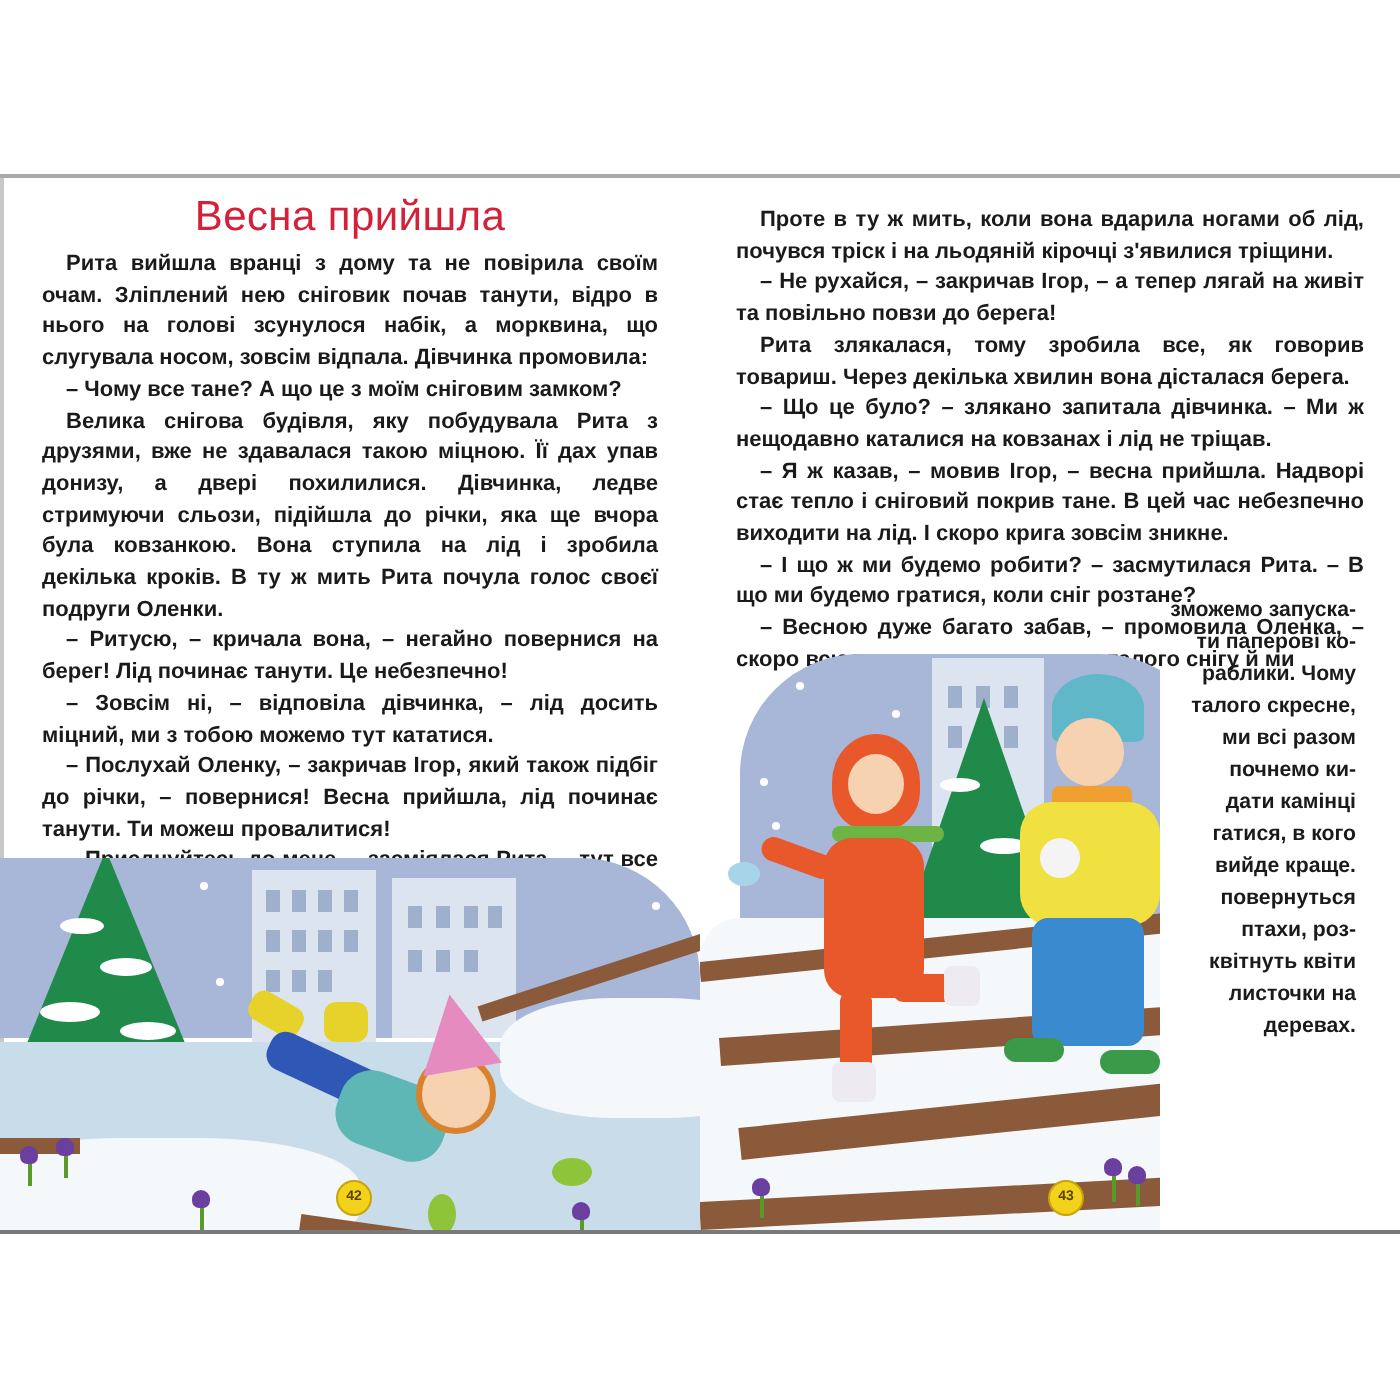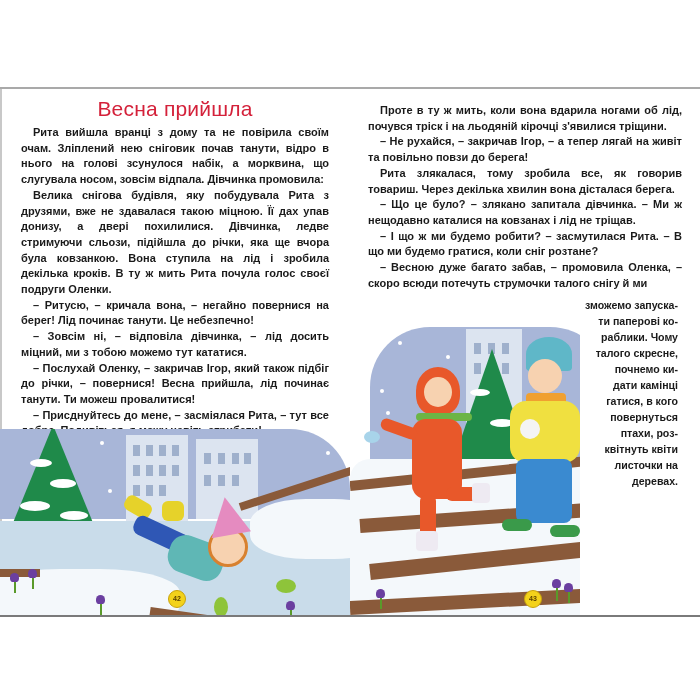--- a/index.html
+++ b/index.html
@@ -41,20 +41,21 @@
 </style>
 </head>
 <body>
 
 <div class="spread">
 
   <div class="page page-left">
     <div class="title">Весна прийшла</div>
     <div class="text left-text">
       <p>Рита вийшла вранці з дому та не повірила своїм очам. Зліплений нею сніговик почав танути, відро в нього на голові зсунулося набік, а морквина, що слугувала носом, зовсім відпала. Дівчинка промовила:</p>
+      <p>– Чому все тане? А що це з моїм сніговим замком?</p>
       <p>Велика снігова будівля, яку побудувала Рита з друзями, вже не здавалася такою міцною. Її дах упав донизу, а двері похилилися. Дівчинка, ледве стримуючи сльози, підійшла до річки, яка ще вчора була ковзанкою. Вона ступила на лід і зробила декілька кроків. В ту ж мить Рита почула голос своєї подруги Оленки.</p>
       <p>– Ритусю, – кричала вона, – негайно повернися на берег! Лід починає танути. Це небезпечно!</p>
       <p>– Зовсім ні, – відповіла дівчинка, – лід досить міцний, ми з тобою можемо тут кататися.</p>
       <p>– Послухай Оленку, – закричав Ігор, який також підбіг до річки, – повернися! Весна прийшла, лід починає танути. Ти можеш провалитися!</p>
       <p>– Присднуйтесь до мене, – засміялася Рита, – тут все добре. Подивіться, я можу навіть стрибати!</p>
     </div>
 
     <div class="scene scene-left">
       <div class="sky" style="left:0;top:0;width:350px;height:90px;border-radius:0 60px 0 0;"></div>
       <div class="bldg" style="left:126px;top:6px;width:62px;height:90px;">
@@ -114,31 +115,34 @@
     </div>
     <div class="page-num" style="left:168px;top:501px;">42</div>
   </div>
 
   <div class="page page-right">
     <div class="text right-text">
       <p>Проте в ту ж мить, коли вона вдарила ногами об лід, почувся тріск і на льодяній кірочці з'явилися тріщини.</p>
       <p>– Не рухайся, – закричав Ігор, – а тепер лягай на живіт та повільно повзи до берега!</p>
       <p>Рита злякалася, тому зробила все, як говорив товариш. Через декілька хвилин вона дісталася берега.</p>
       <p>– Що це було? – злякано запитала дівчинка. – Ми ж нещодавно каталися на ковзанах і лід не тріщав.</p>
+      <p>– Я ж казав, – мовив Ігор, – весна прийшла. Надворі стає тепло і сніговий покрив тане. В цей час небезпечно виходити на лід. І скоро крига зовсім зникне.</p>
       <p>– І що ж ми будемо робити? – засмутилася Рита. – В що ми будемо гратися, коли сніг розтане?</p>
       <p>– Весною дуже багато забав, – промовила Оленка, – скоро всюди потечуть струмочки талого снігу й ми</p>
     </div>
     <div class="right-narrow">
       <div>зможемо запуска-</div>
       <div>ти паперові ко-</div>
       <div>раблики. Чому</div>
       <div>талого скресне,</div>
+      <div>ми всі разом</div>
       <div>почнемо ки-</div>
       <div>дати камінці</div>
       <div>гатися, в кого</div>
+      <div>вийде краще.</div>
       <div>повернуться</div>
       <div>птахи, роз-</div>
       <div>квітнуть квіти</div>
       <div>листочки на</div>
       <div>деревах.</div>
     </div>
 
     <div class="scene scene-right">
       <div class="sky" style="left:20px;top:8px;width:240px;height:150px;border-radius:60px 60px 0 0;"></div>
       <div class="bldg" style="left:116px;top:10px;width:56px;height:110px;">

